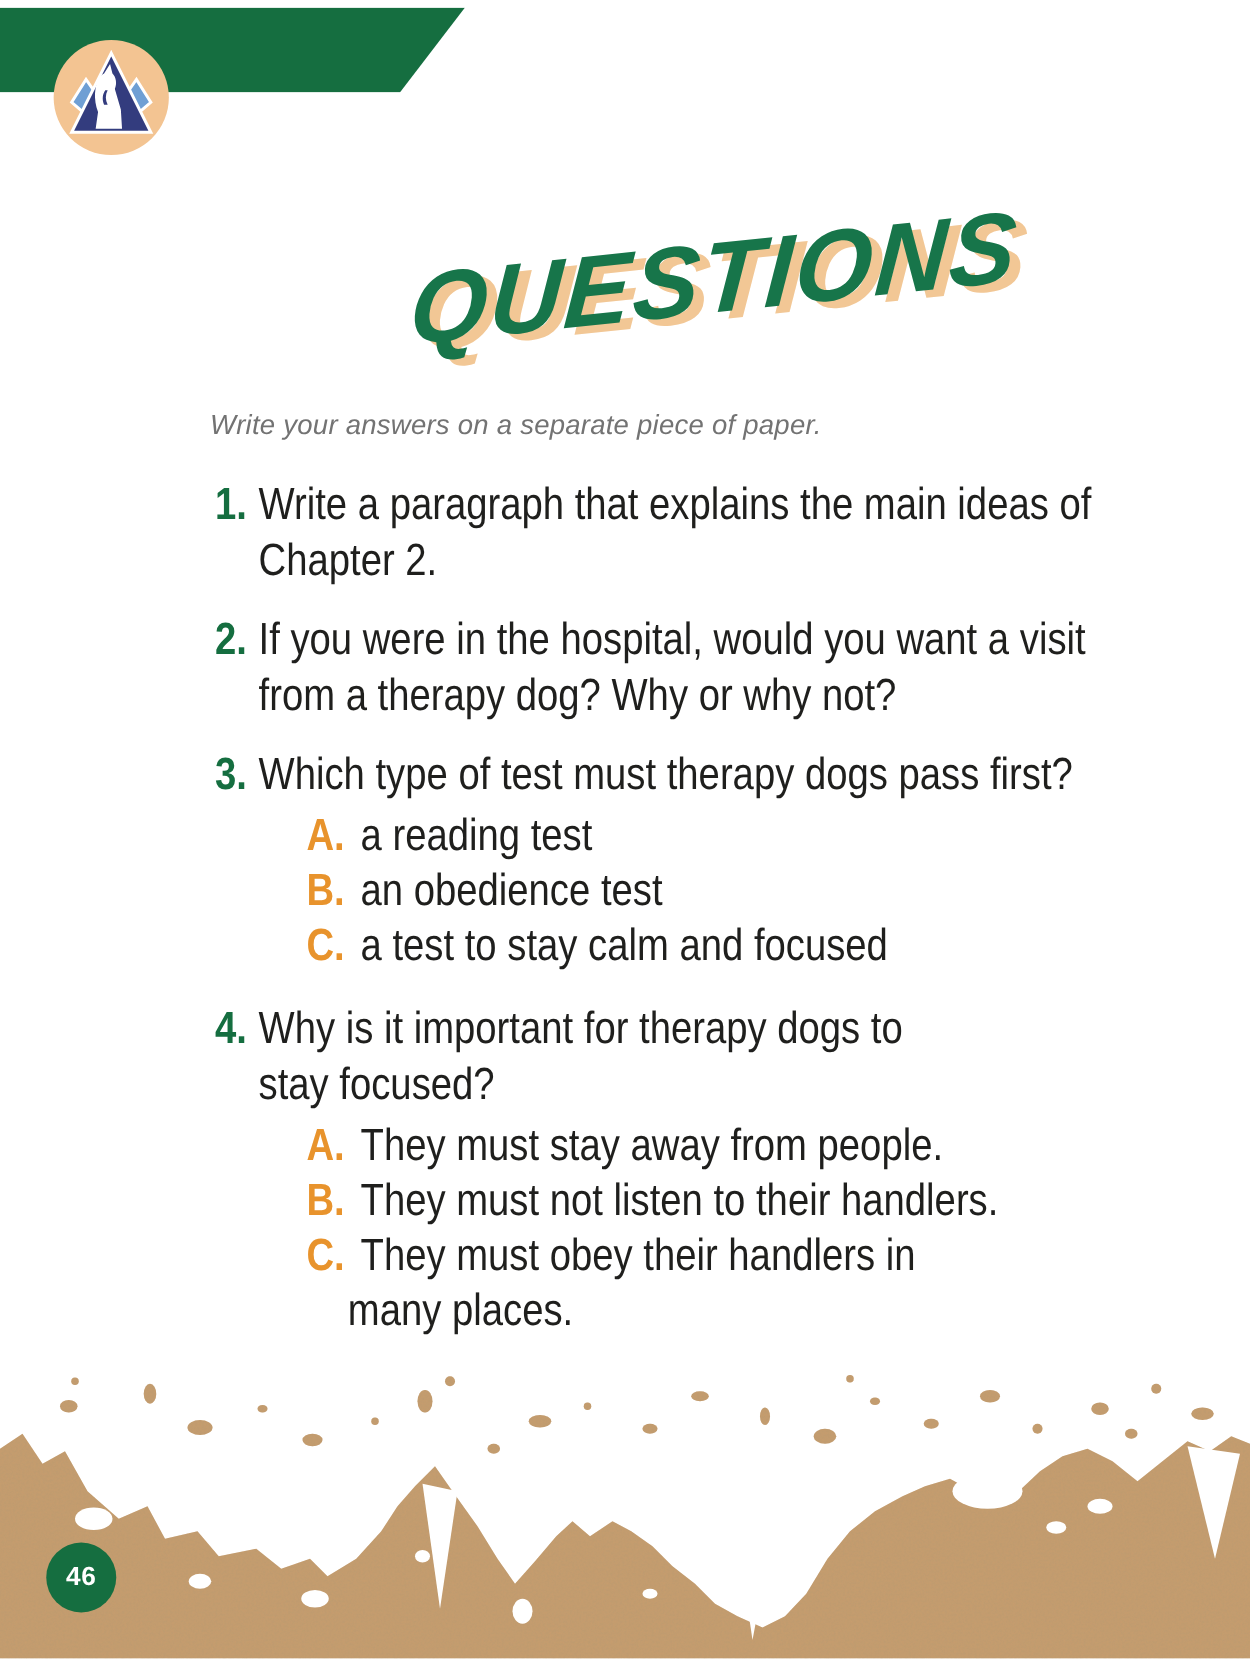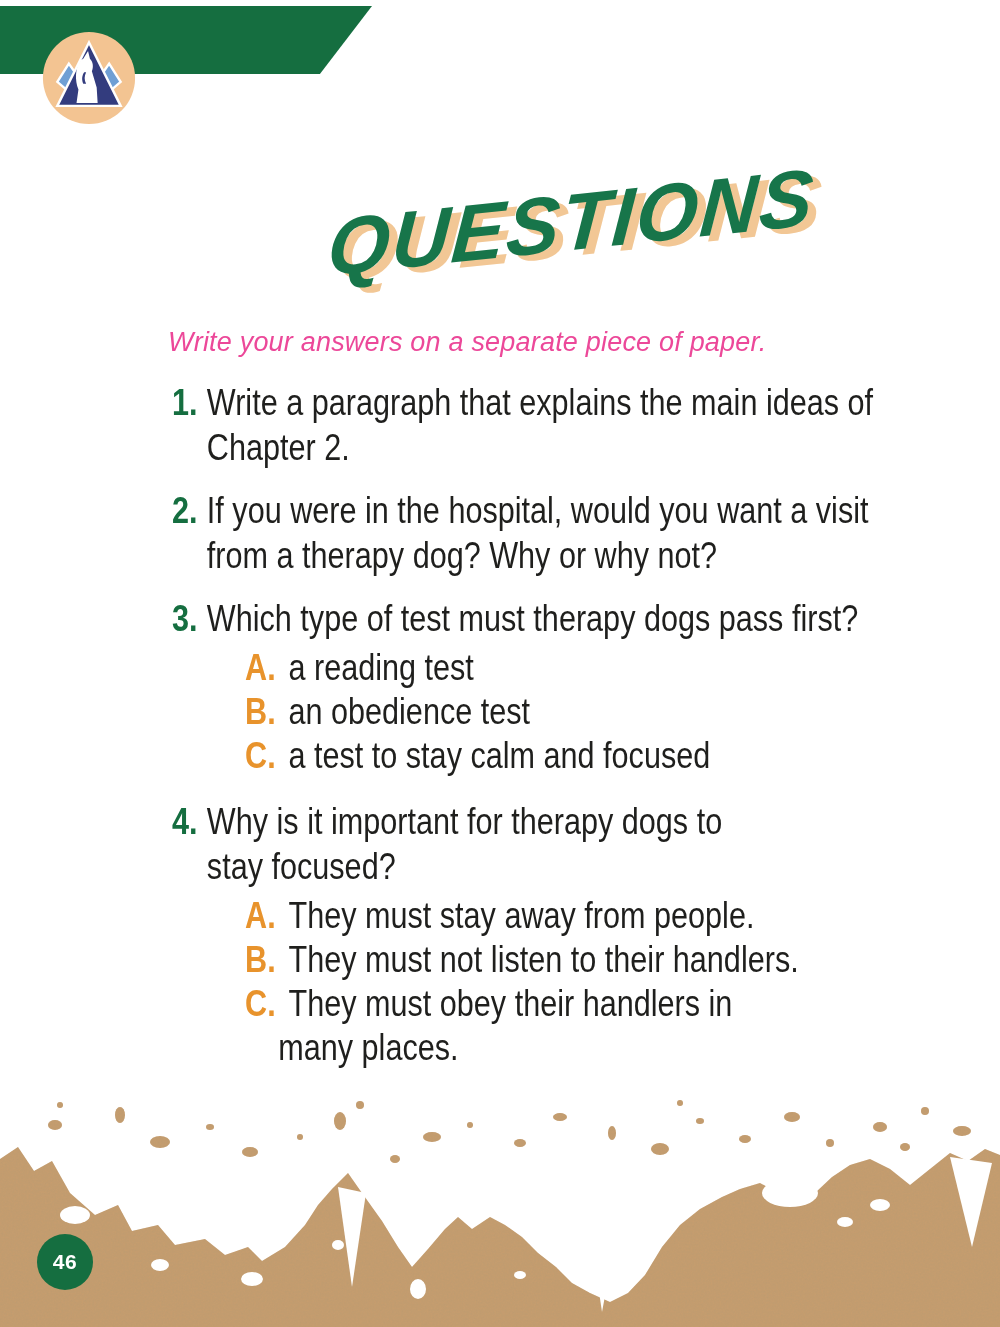--- a/index.html
+++ b/index.html
@@ -28,21 +28,21 @@
   .script-title {
     position:absolute; left:325px; top:203px;
     font-size:80px; font-weight:bold; font-style:italic;
     letter-spacing:2px; color:#17754a; white-space:nowrap;
     transform:rotate(-6deg) skewX(-10deg);
     transform-origin:left bottom;
     text-shadow:9px 6px 0 #f2c795;
   }
   .instruction {
     position:absolute; left:168px; top:327px;
-    font-size:27px; font-style:italic; color:#ec4899;
+    font-size:22px; font-style:italic; color:#737373;
     letter-spacing:0.2px;
   }
   
   .qa {
     position:absolute; left:172px; top:380px; width:940px;
     transform:scaleX(0.85); transform-origin:0 0;
     font-size:36px; line-height:45px;
   }
   .question { display:flex; margin-bottom:18px; }
   .qnum {

